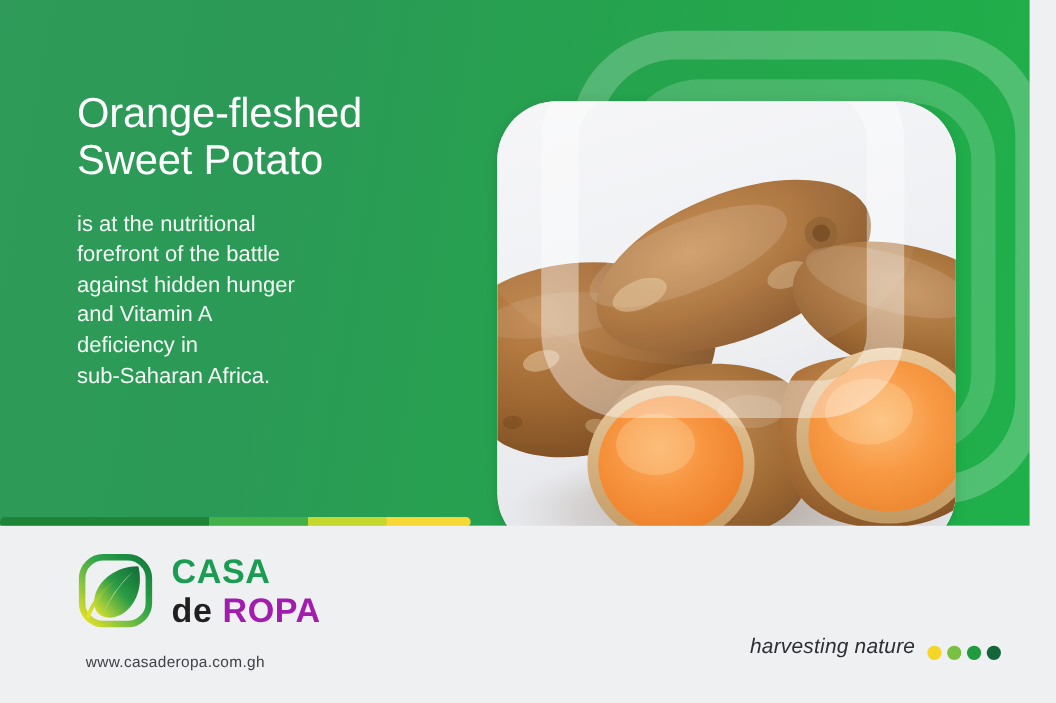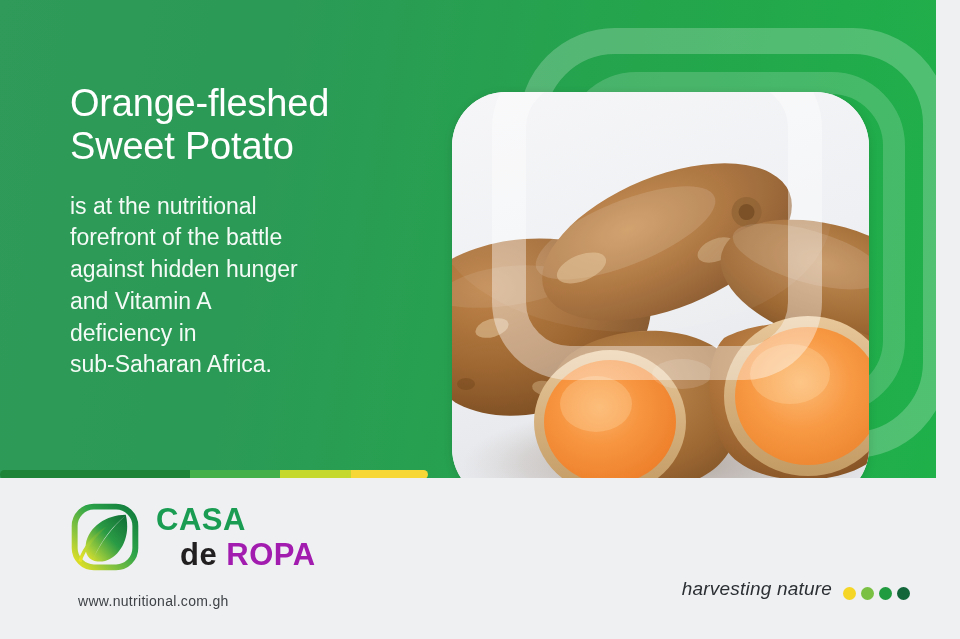--- a/index.html
+++ b/index.html
@@ -55,21 +55,21 @@
     color:#ffffff;
     font-size:38px;
     line-height:1.14;
     font-weight:400;
     letter-spacing:-0.2px;
     white-space:pre-line;
   }
   .subcopy {
     margin-top:22px;
     color:#f4fbf6;
-    font-size:23px;
+    font-size:20px;
     line-height:1.38;
     font-weight:400;
     white-space:pre-line;
   }
 
   
   .photo-card {
     position:absolute;
     left:452px; top:92px;
     width:417px; height:410px;
@@ -119,21 +119,21 @@
   .brand-mark { width:74px; height:74px; flex:0 0 auto; }
   .brand-words { line-height:1.0; }
   .brand-line1 {
     font-size:31px; font-weight:700; letter-spacing:0.5px;
     color:#1a9d53;
   }
   .brand-line2 {
     font-size:31px; font-weight:700; letter-spacing:0.5px;
     margin-top:4px;
   }
-  .brand-de { color:#221f20;margin-left:24px; }
+  .brand-de { color:#221f20; }
   .brand-ropa { color:#a21caf; }
 
   .site-url {
     position:absolute;
     left:78px; top:115px;
     font-size:14px;
     color:#3f4246;
     letter-spacing:0.3px;
   }
 
@@ -305,21 +305,21 @@
                  C 62 85, 80 62, 80 36 C 80 29, 79 24, 78 20 Z" fill="url(#leafGrad)"></path>
         <path d="M78 21 C 62 34, 46 52, 34 80 C 44 58, 60 36, 78 21 Z" fill="#f1f2f4" opacity="0.9"></path>
         <path d="M14 82 C 20 62, 36 44, 56 33 C 38 48, 24 66, 18 84 Z" fill="url(#stemGrad)"></path>
       </svg>
       <div class="brand-words">
         <div class="brand-line1">CASA</div>
         <div class="brand-line2"><span class="brand-de">de </span><span class="brand-ropa">ROPA</span></div>
       </div>
     </div>
 
-    <div class="site-url">www.nutritional.com.gh</div>
+    <div class="site-url">www.casaderopa.com.gh</div>
 
     <div class="tagline-wrap">
       <div class="tagline">harvesting nature</div>
       <div class="dots">
           <span class="dot" style="background: rgb(245, 213, 37);"></span>
           <span class="dot" style="background: rgb(122, 193, 67);"></span>
           <span class="dot" style="background: rgb(33, 155, 63);"></span>
           <span class="dot" style="background: rgb(18, 102, 58);"></span>
         </div>
     </div>

